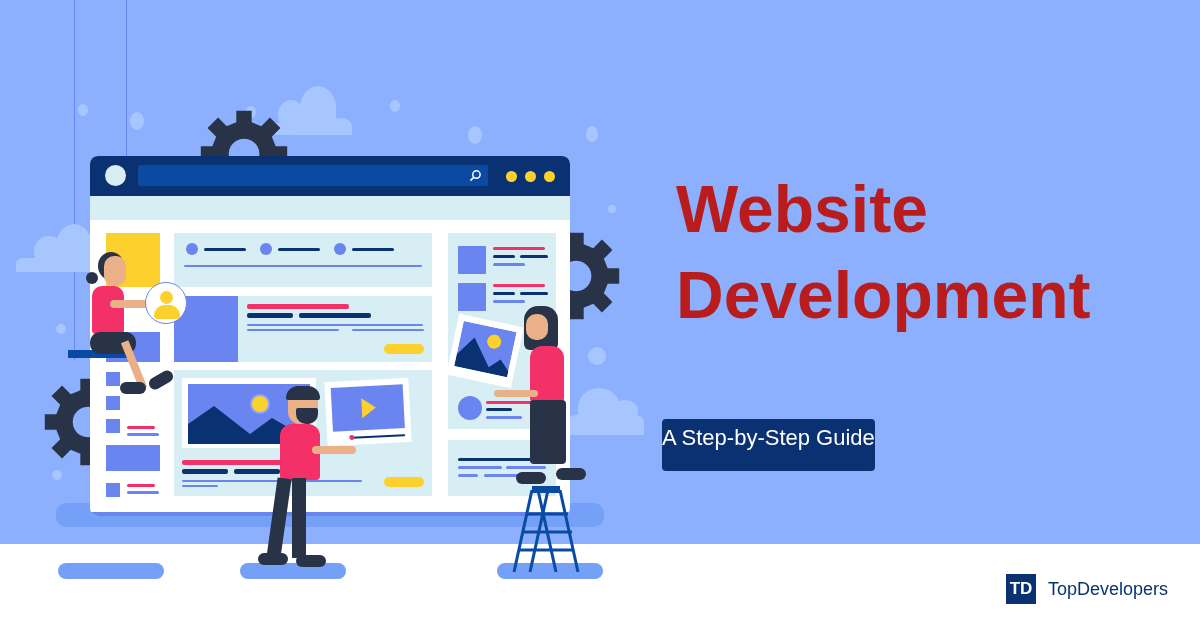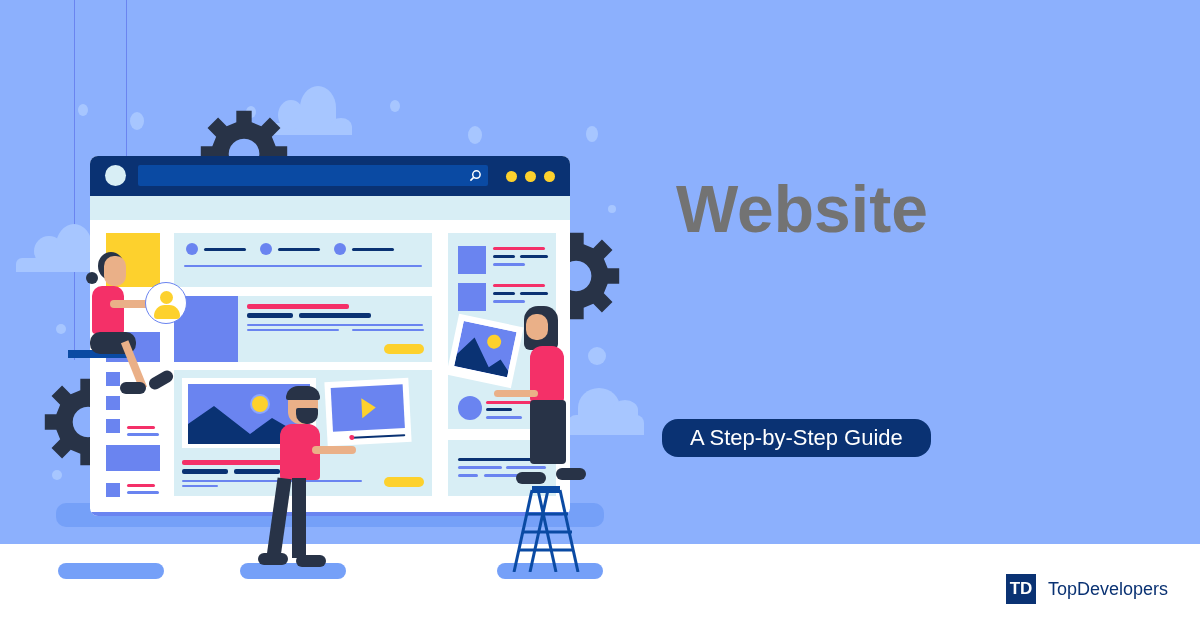--- a/index.html
+++ b/index.html
@@ -11,22 +11,22 @@
 .gear{position:absolute;color:#283347}
 .browser{position:absolute;left:90px;top:156px;width:480px;height:360px;background:#fff;border-radius:8px;overflow:hidden}
 .bar{position:absolute;left:0;top:0;width:480px;height:40px;background:#0a3273}
 .search{position:absolute;left:48px;top:9px;width:350px;height:21px;background:#0a4aa3;border-radius:2px}
 .sub{position:absolute;left:0;top:40px;width:480px;height:24px;background:#d8eef5}
 .panel{position:absolute;background:#d8eef5}
 .ln{position:absolute;height:3px;border-radius:2px}
 .navy{background:#0a3273}.blue{background:#6a84f0}.red{background:#f43068}.yel{background:#fdd12d}
 .sq{position:absolute;background:#6a84f0}
 .plat{position:absolute;background:#75a0f8;border-radius:10px}
-.title{position:absolute;left:676px;top:166px;color:#737373;font-weight:700;font-size:66px;line-height:86px;letter-spacing:0px}
-.pill{position:absolute;left:662px;top:419px;height:38px;padding:0 28px;background:#0a3273;border-radius:16px;color:#fff;font-size:22px;line-height:38px}
+.title{position:absolute;left:676px;top:166px;color:#b91c1c;font-weight:700;font-size:66px;line-height:86px;letter-spacing:0px}
+.pill{position:absolute;left:662px;top:419px;height:52px;padding:0 0;background:#0a3273;border-radius:4px;color:#fff;font-size:22px;line-height:38px}
 .logo{position:absolute;left:1006px;top:574px;display:flex;align-items:center;gap:12px}
 .logo-box{width:30px;height:30px;background:#0a3273;color:#fff;font-weight:700;font-size:17px;text-align:center;line-height:30px}
 .logo-text{font-size:18px;color:#0a3273}
 .person{position:absolute}
 </style>
 </head>
 <body>
 
 <div class="bg"></div>
 
@@ -229,19 +229,20 @@
     <line x1="40" y1="4" x2="22" y2="86"></line>
       <line x1="52" y1="4" x2="70" y2="86"></line>
     <line x1="18" y1="28" x2="60" y2="28"></line>
       <line x1="14" y1="46" x2="64" y2="46"></line>
     <line x1="10" y1="64" x2="66" y2="64"></line>
   </g>
 </svg>
 
 <div class="title">
   <div>Website</div>
+  <div>Development</div>
 </div>
 <div class="pill">A Step-by-Step Guide</div>
 
 <div class="logo">
   <div class="logo-box">TD</div>
   <div class="logo-text">TopDevelopers</div>
 </div>
 
 </body></html>

